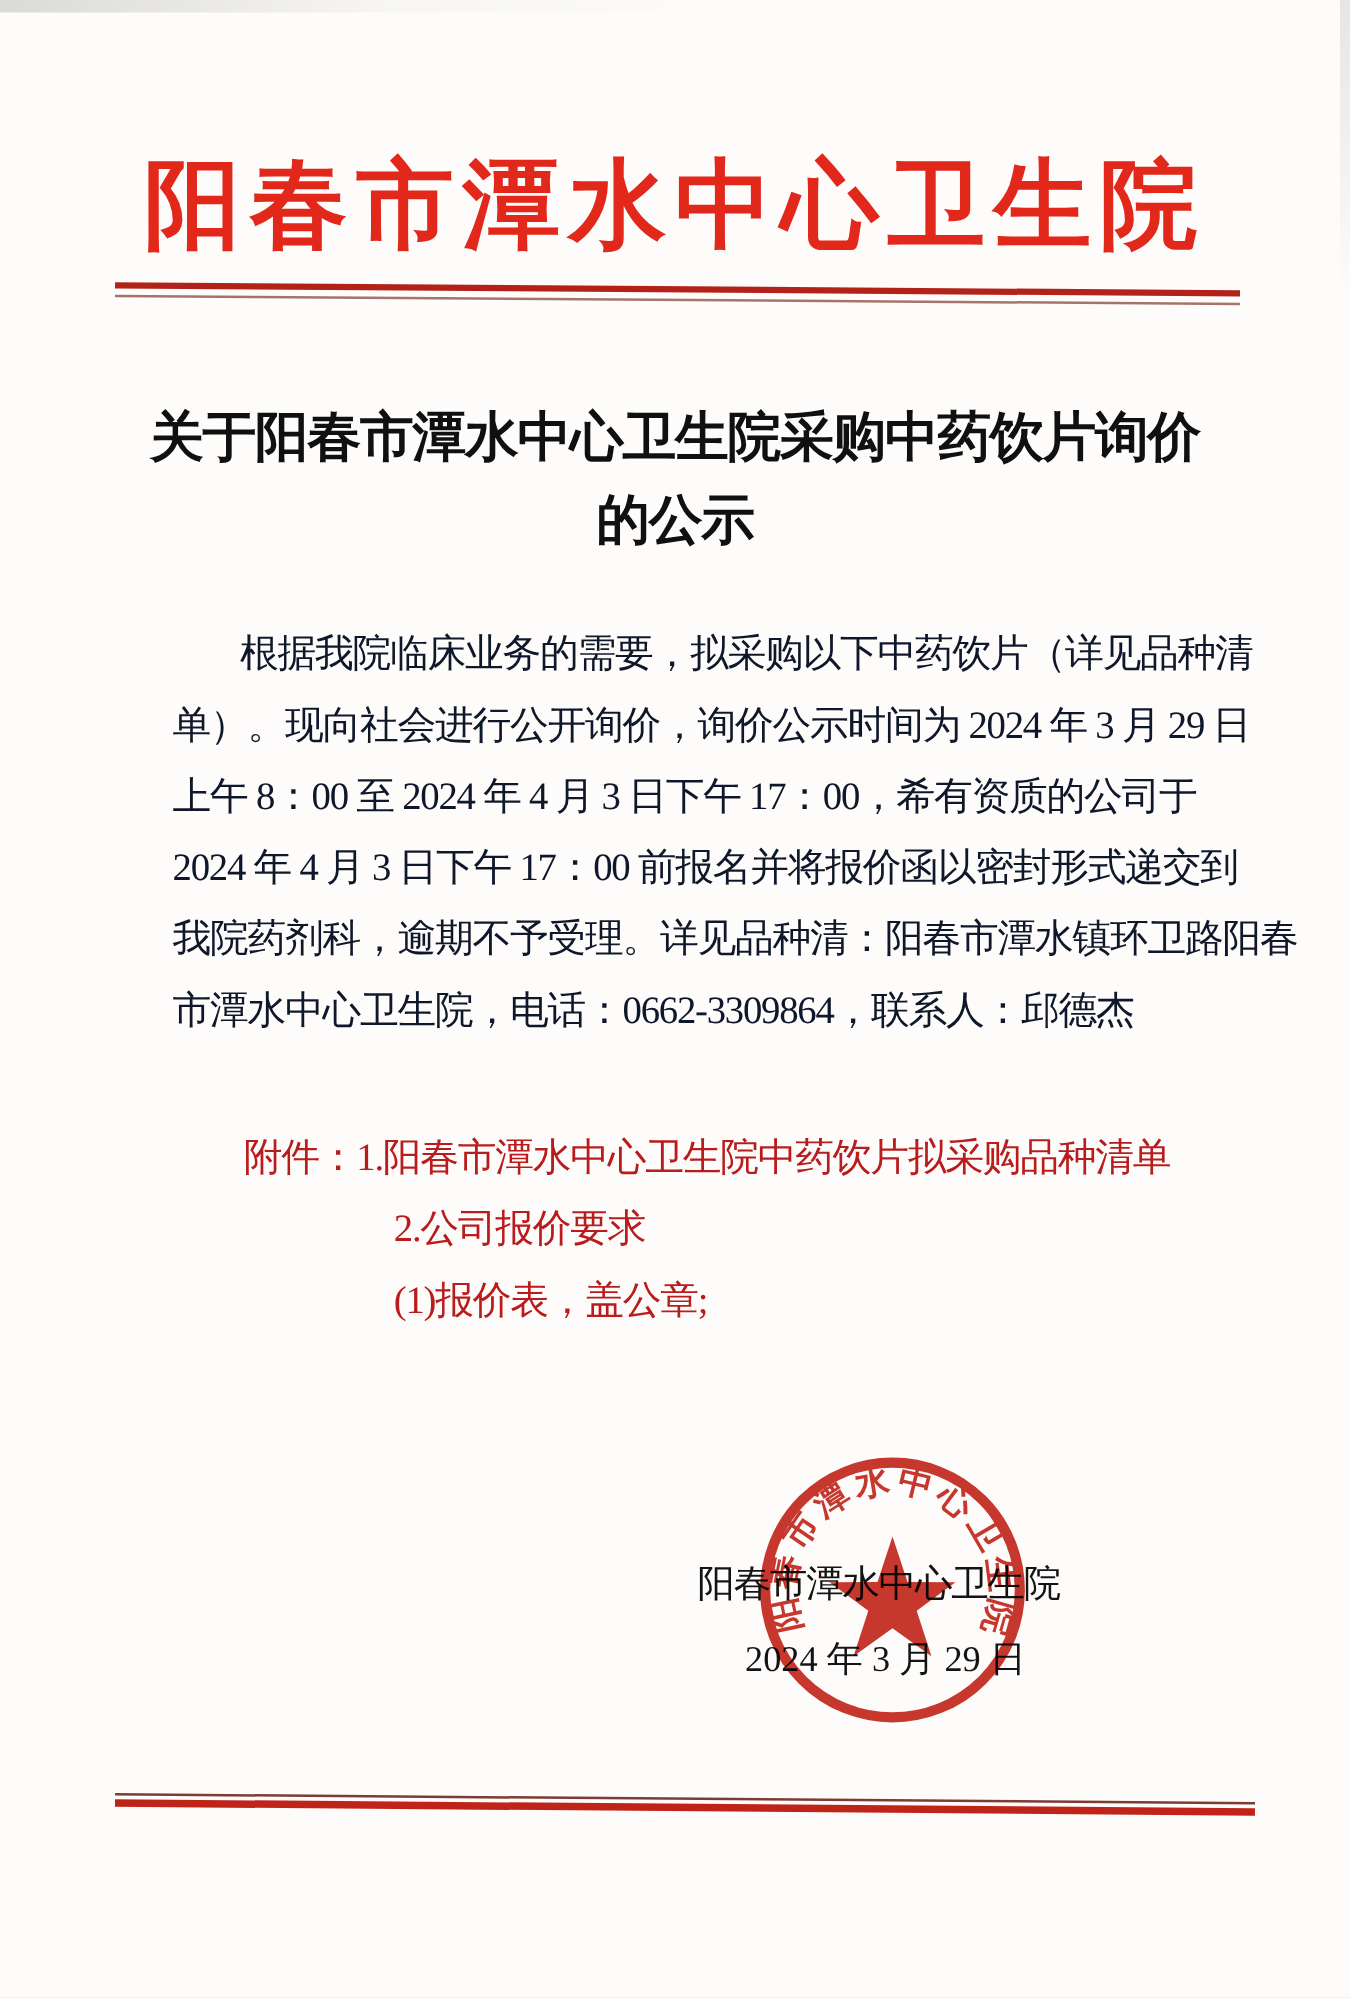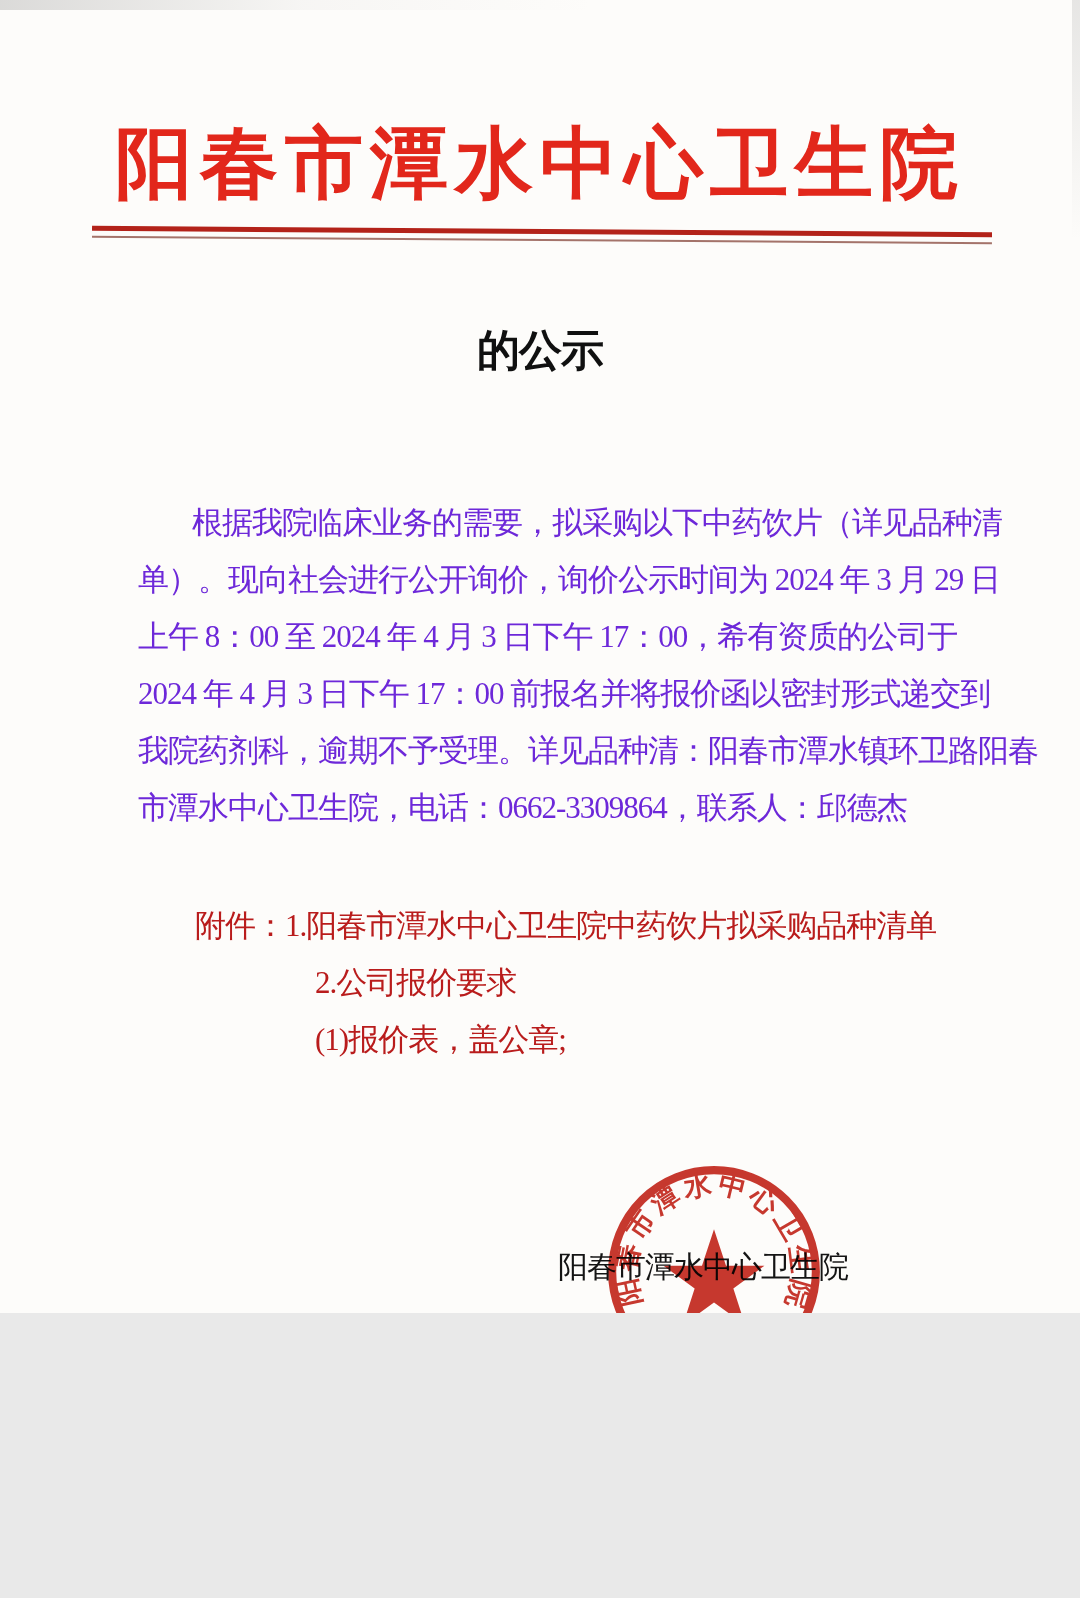--- a/index.html
+++ b/index.html
@@ -1,19 +1,19 @@
 <!DOCTYPE html>
 <html><head>
 <meta charset="utf-8">
 <style>
   html, body { margin: 0; padding: 0; background: #e9e9e9; }
   .page {
     position: relative;
     width: 1080px;
-    height: 1313px;
+    height: 1598px;
     margin: 0 auto;
     background: #fdfcfa;
     overflow: hidden;
     font-family: "Liberation Serif", "DejaVu Serif", serif;
     color: #1d1d1d;
   }
   
   .scan-edge-top {
     position: absolute; top: 0; left: 0; width: 100%; height: 10px;
     background: linear-gradient(90deg, rgba(130,130,130,.28), rgba(190,190,190,.10) 28%, rgba(255,255,255,0) 55%);
@@ -41,21 +41,21 @@
   .doc-title {
     position: absolute; top: 318px; left: 0; width: 100%;
     text-align: center;
     font-size: 43px; font-weight: bold; line-height: 66px;
     color: #101010;
     letter-spacing: -1px;
   }
 
   .body-text {
     position: absolute; left: 138px; top: 494px; width: 816px;
-    font-size: 31px; color: #6d28d9;
+    font-size: 31px; color: #0f172a;
   }
   .body-line { height: 57px; line-height: 57px; white-space: nowrap; letter-spacing: -1px; }
   .body-line.indent { padding-left: 54px; }
 
   .attachments {
     position: absolute; left: 195px; top: 897px;
     font-size: 31px; color: #b91c1c;
   }
   .att-line { height: 57px; line-height: 57px; white-space: nowrap; letter-spacing: -1px; }
   .att-line.sub { margin-left: 120px; }
@@ -88,20 +88,21 @@
   <div class="scan-edge-right"></div>
 
   <div class="letterhead">阳春市潭水中心卫生院</div>
 
   <div class="rule-top">
     <div class="rule-thick"></div>
     <div class="rule-thin"></div>
   </div>
 
   <div class="doc-title">
+    <div>关于阳春市潭水中心卫生院采购中药饮片询价</div>
     <div>的公示</div>
   </div>
 
   <div class="body-text">
     <div class="body-line indent">根据我院临床业务的需要，拟采购以下中药饮片（详见品种清</div>
     <div class="body-line">单）。现向社会进行公开询价，询价公示时间为 2024 年 3 月 29 日</div>
     <div class="body-line">上午 8：00 至 2024 年 4 月 3 日下午 17：00，希有资质的公司于</div>
     <div class="body-line">2024 年 4 月 3 日下午 17：00 前报名并将报价函以密封形式递交到</div>
     <div class="body-line">我院药剂科，逾期不予受理。详见品种清：阳春市潭水镇环卫路阳春</div>
     <div class="body-line">市潭水中心卫生院，电话：0662-3309864，联系人：邱德杰</div>

